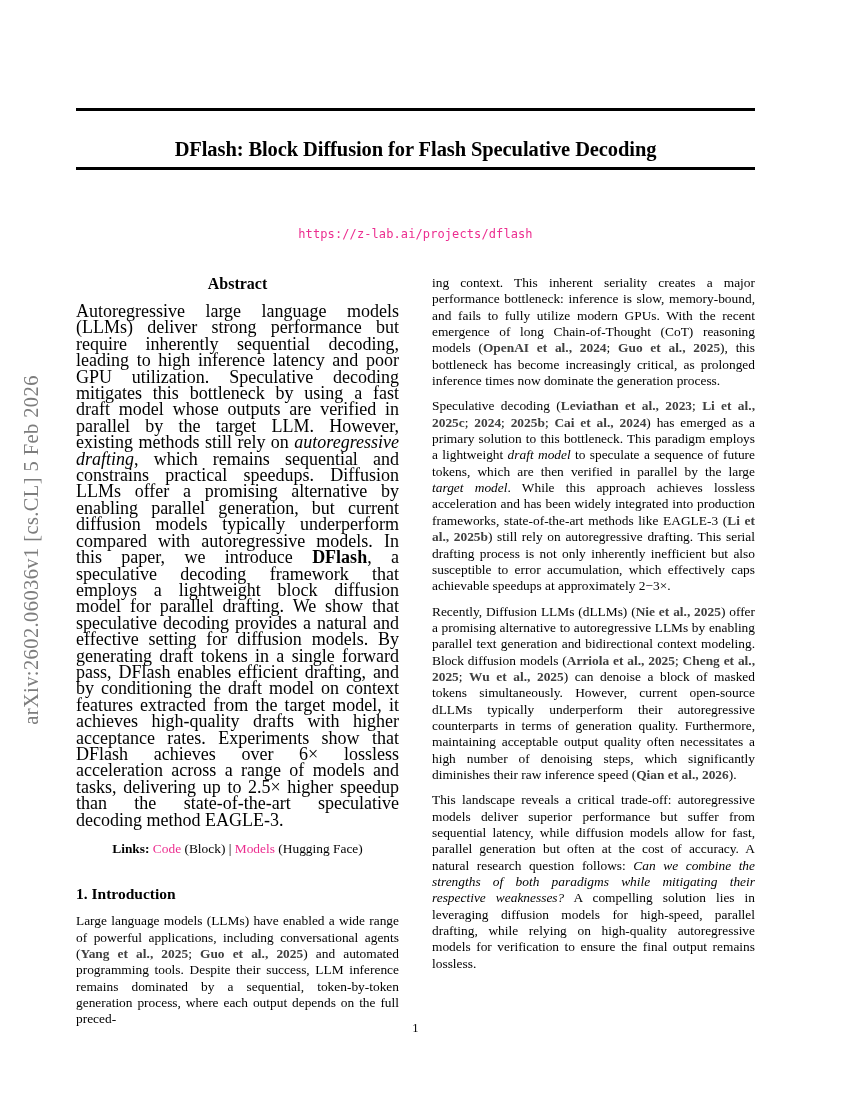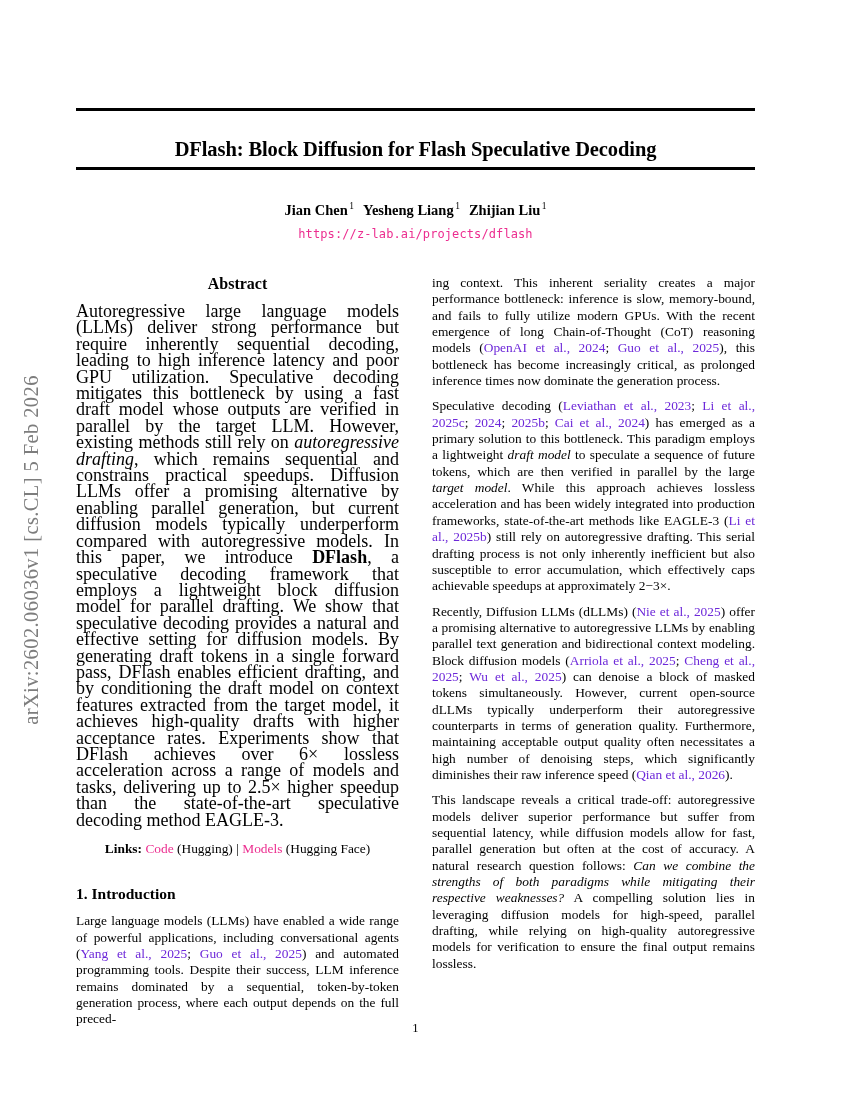--- a/index.html
+++ b/index.html
@@ -140,21 +140,21 @@
     margin: 13px 0 0 0;
     font-size: 13.4px;
     line-height: 16.4px;
     text-align: center;
   }
   .links-line .lbl { font-weight: bold; }
 
   a, .lnk {
     text-decoration: none;
   }
-  .cite { color: #6d28d9; }
+  .cite { color: #404040; font-weight: bold; }
   .pink { color: #ec2d8f; text-align: center; }
 
   h2.section {
     font-size: 15.5px;
     font-weight: bold;
     margin: 28px 0 10px 0;
     line-height: 18px;
   }
 
   i, .it { font-style: italic; }
@@ -212,40 +212,37 @@
 </div>
 
 <div id="page">
 
   <div class="rule" id="rule-top"></div>
 
   <h1 id="paper-title">DFlash: Block Diffusion for Flash Speculative Decoding</h1>
 
   <div class="rule" id="rule-bottom"></div>
 
-  <div id="author-line">
-    <span class="author"><span>Jian Chen</span><span class="aff-mark">1</span></span><span class="sep"></span><span class="author"><span>Yesheng Liang</span><span class="aff-mark">1</span></span><span class="sep"></span><span class="author"><span>Zhijian Liu</span><span class="aff-mark">1</span></span>
-  </div>
 
   <div id="project-url">
     <span class="lnk">https://z-lab.ai/projects/dflash</span>
   </div>
 
   <div id="columns">
 
     <div class="col" id="col-left">
 
       <h2 id="abstract-heading">Abstract</h2>
 
       <p class="body abs"><span>Autoregressive large language models (LLMs) deliver strong performance but require inherently sequential decoding, leading to high inference latency and poor GPU utilization. Speculative decoding mitigates this bottleneck by using a fast draft model whose outputs are verified in parallel by the target LLM. However, existing methods still rely on </span><i>autoregressive drafting</i><span>, which remains sequential and constrains practical speedups. Diffusion LLMs offer a promising alternative by enabling parallel generation, but current diffusion models typically underperform compared with autoregressive models. In this paper, we introduce </span><b>DFlash</b><span>, a speculative decoding framework that employs a lightweight block diffusion model for parallel drafting. We show that speculative decoding provides a natural and effective setting for diffusion models. By generating draft tokens in a single forward pass, DFlash enables efficient drafting, and by conditioning the draft model on context features extracted from the target model, it achieves high-quality drafts with higher acceptance rates. Experiments show that DFlash achieves over 6× lossless acceleration across a range of models and tasks, delivering up to 2.5× higher speedup than the state-of-the-art speculative decoding method EAGLE-3.</span></p>
 
       <div class="links-line">
         <span class="lbl">Links:</span>
         <span class="pink lnk">Code</span>
-        <span>(Hugging)</span>
+        <span>(Block)</span>
         <span>|</span>
         <span class="pink lnk">Models</span>
         <span>(Hugging Face)</span>
       </div>
 
       <h2 class="section">1. Introduction</h2>
 
       <p class="body"><span>Large language models (LLMs) have enabled a wide range of powerful applications, including conversational agents (</span><span class="cite lnk">Yang et al., 2025</span><span>; </span><span class="cite lnk">Guo et al., 2025</span><span>) and automated programming tools. Despite their success, LLM inference remains dominated by a sequential, token-by-token generation process, where each output depends on the full preced-</span></p>
 
     </div>

